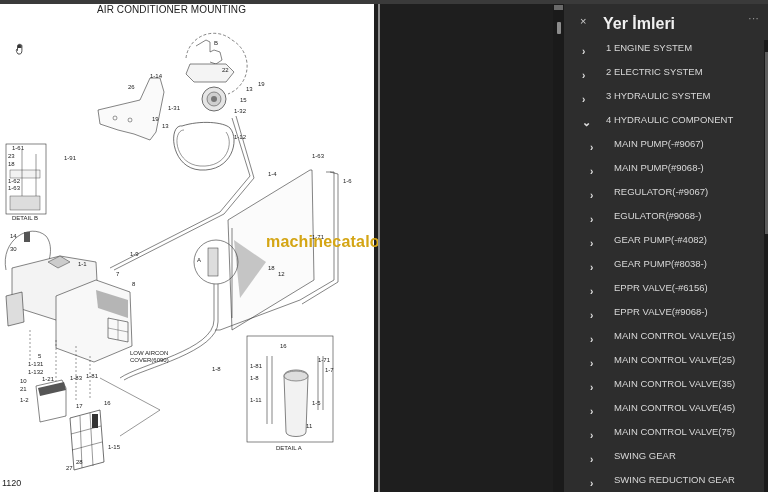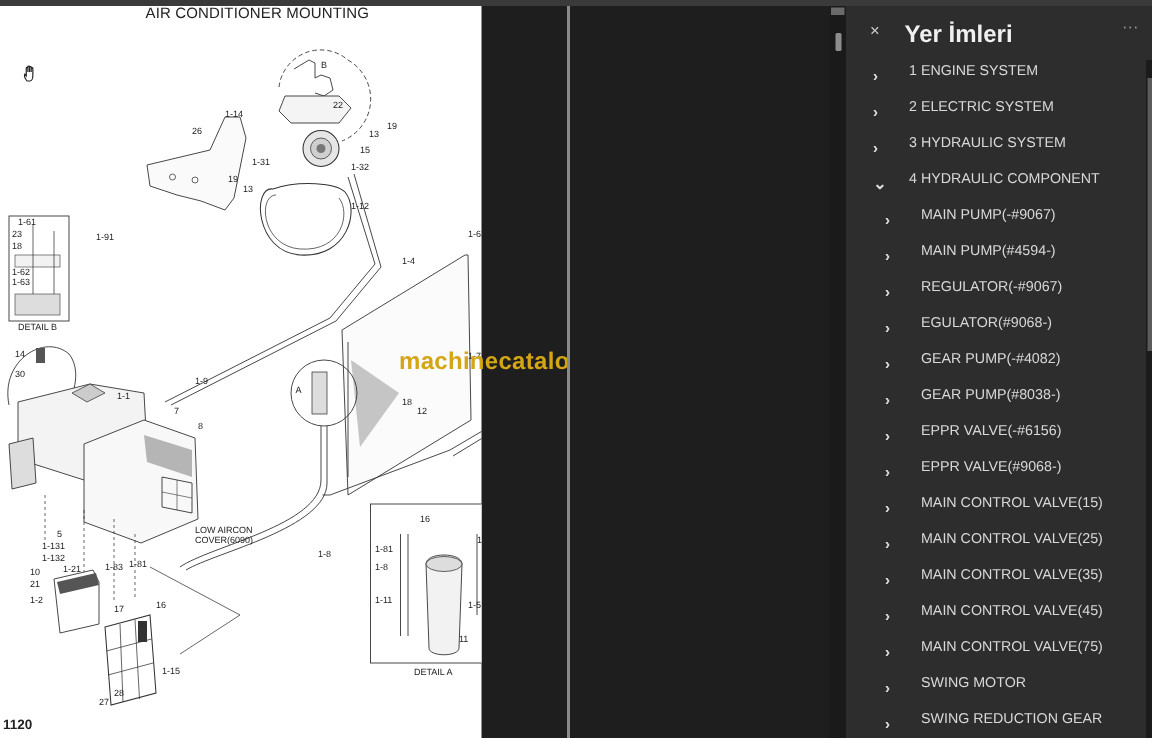--- a/index.html
+++ b/index.html
@@ -1,21 +1,21 @@
 <!DOCTYPE html>
 <html><head>
 <meta charset="utf-8">
 <style>
   html, body { margin:0; padding:0; }
   body { width:768px; height:492px; overflow:hidden; background:#1e1e1e; position:relative; font-family:"Liberation Sans", sans-serif; }
   .topbar { position:absolute; left:0; top:0; width:768px; height:4px; background:#3a3a3a; }
-  .page { position:absolute; left:0; top:4px; width:321px; height:488px; background:#ffffff; overflow:hidden; }
+  .page { position:absolute; left:0; top:4px; width:374px; height:488px; background:#ffffff; overflow:hidden; }
   .page-edge { position:absolute; left:378px; top:4px; width:2px; height:488px; background:#8a8a8a; }
   .page-title { position:absolute; left:97px; top:0px; font-size:10px; color:#222; letter-spacing:0.1px; }
-  .page-number { position:absolute; left:2px; top:474px; font-size:9px; color:#222;font-weight:bold; }
+  .page-number { position:absolute; left:2px; top:474px; font-size:9px; color:#222; }
   .hand-icon { position:absolute; left:14px; top:38px; width:14px; height:14px; }
   .diagram { position:absolute; left:0; top:0; }
   .lbl { font-family:"Liberation Sans", sans-serif; font-size:6px; fill:#222; }
   .watermark { position:absolute; left:266px; top:233px; font-size:16px; font-weight:bold; color:#d4a514; letter-spacing:0.2px; white-space:nowrap; }
   .viewer-dark { position:absolute; left:380px; top:4px; width:176px; height:488px; background:#1e1e1e; }
   .vscroll-track { position:absolute; left:553px; top:4px; width:11px; height:488px; background:#1a1a1a; }
   .vscroll-top { position:absolute; left:554px; top:5px; width:9px; height:5px; background:#6a6a6a; }
   .vscroll-thumb { position:absolute; left:557px; top:22px; width:4px; height:12px; background:#8c8c8c; border-radius:1px; }
   .sidebar { position:absolute; left:564px; top:4px; width:204px; height:488px; background:#2d2d2d; }
   .sb-header { position:absolute; left:0; top:0; width:204px; height:34px; }
@@ -210,21 +210,21 @@
     <div class="sb-item lvl0">
         <span class="chev" style="top:3px;font-size:11px;">⌄</span>
         <span class="txt">4 HYDRAULIC COMPONENT</span>
       </div>
     <div class="sb-item lvl1">
         <span class="chev">›</span>
         <span class="txt">MAIN PUMP(-#9067)</span>
       </div>
     <div class="sb-item lvl1">
         <span class="chev">›</span>
-        <span class="txt">MAIN PUMP(#4594-)</span>
+        <span class="txt">MAIN PUMP(#9068-)</span>
       </div>
     <div class="sb-item lvl1">
         <span class="chev">›</span>
         <span class="txt">REGULATOR(-#9067)</span>
       </div>
     <div class="sb-item lvl1">
         <span class="chev">›</span>
         <span class="txt">EGULATOR(#9068-)</span>
       </div>
     <div class="sb-item lvl1">
@@ -258,21 +258,21 @@
     <div class="sb-item lvl1">
         <span class="chev">›</span>
         <span class="txt">MAIN CONTROL VALVE(45)</span>
       </div>
     <div class="sb-item lvl1">
         <span class="chev">›</span>
         <span class="txt">MAIN CONTROL VALVE(75)</span>
       </div>
     <div class="sb-item lvl1">
         <span class="chev">›</span>
-        <span class="txt">SWING MOTOR</span>
+        <span class="txt">SWING GEAR</span>
       </div>
     <div class="sb-item lvl1">
         <span class="chev">›</span>
         <span class="txt">SWING REDUCTION GEAR</span>
       </div>
   </div>
 </div>
 <div class="sb-scroll-track"></div>
 <div class="sb-scroll-thumb"></div>
 

